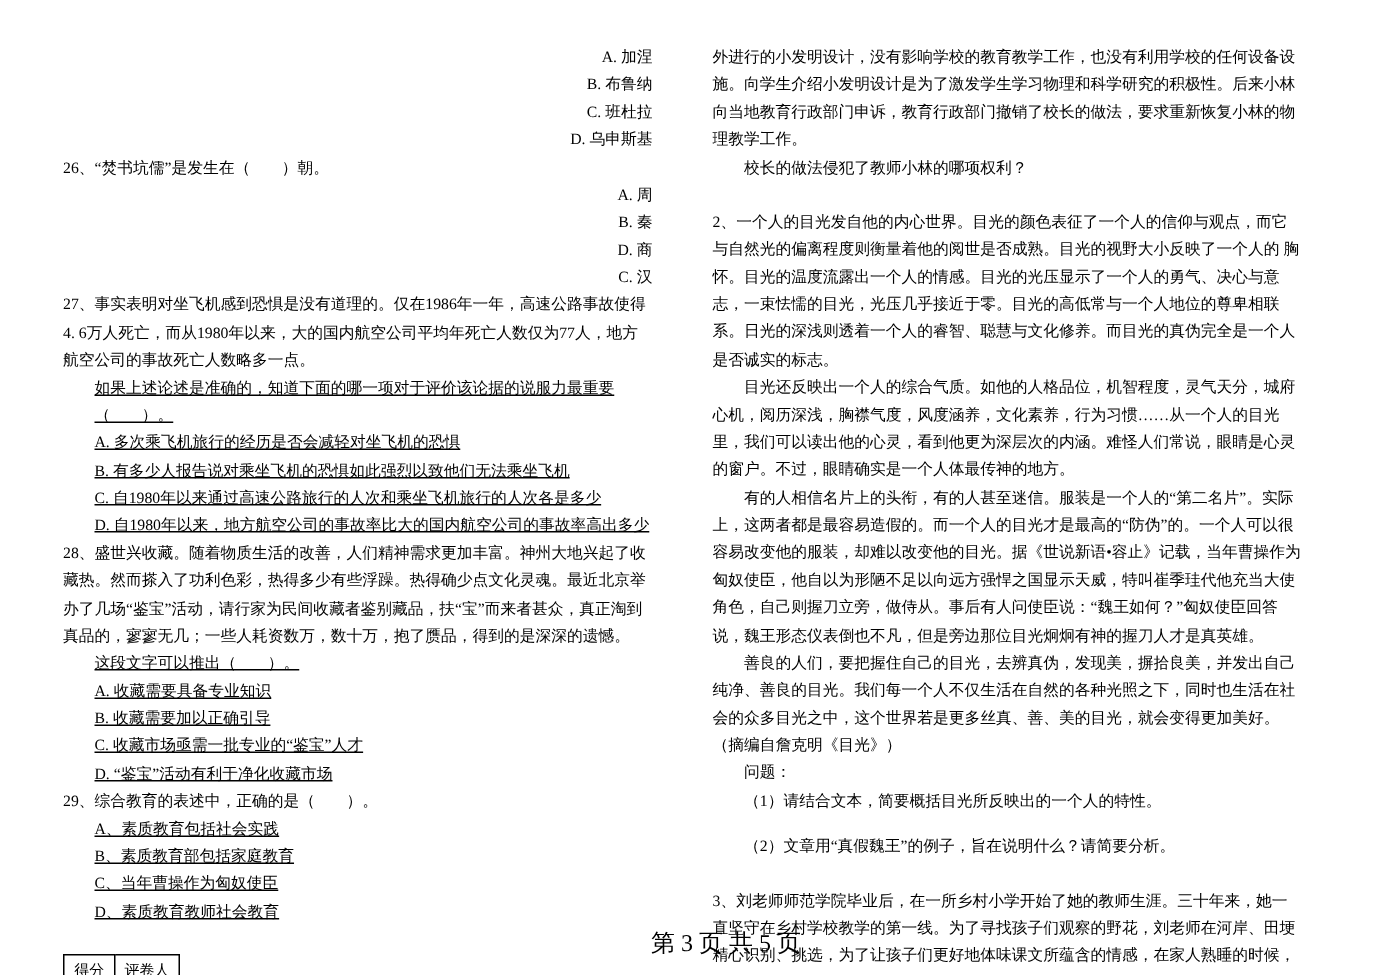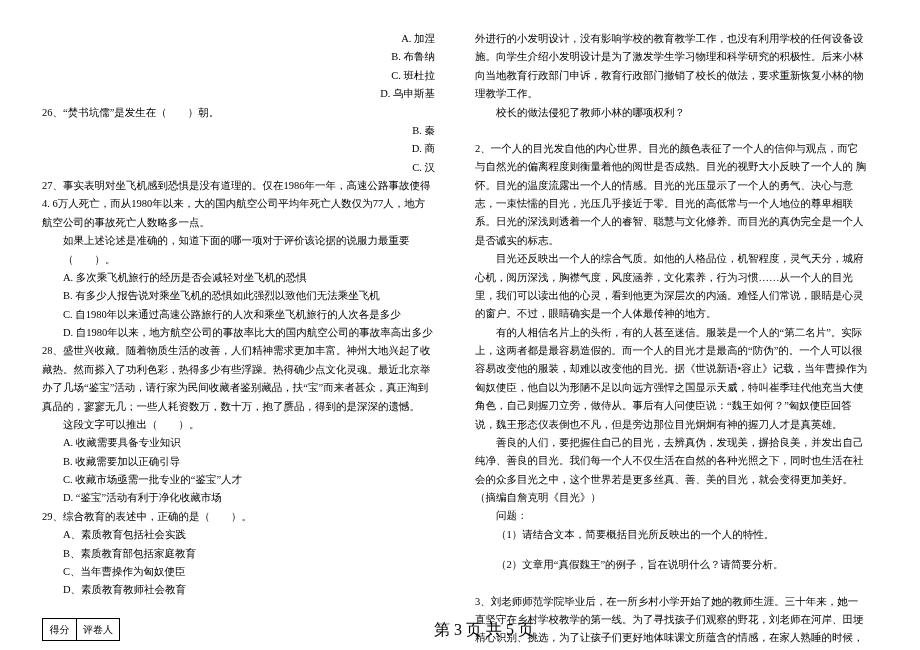--- a/index.html
+++ b/index.html
@@ -13,21 +13,21 @@
     color: #000;
     overflow: hidden;
     position: relative;
   }
   .page {
     display: flex;
     padding: 30px 52px 22px 42px;
     gap: 40px;
   }
   .col { flex: 1; min-width: 0; }
-  .indent1 { padding-left: 2em; }
+  .indent1 { padding-left: 2em; text-decoration: underline; }
   .choice  { padding-left: 4em; text-align: right; }
   .qtext   { text-indent: 0; }
   .bodytext { text-indent: 2em; }
   .section-row {
     display: flex;
     align-items: flex-end;
     gap: 12px;
     margin: 18px 0 8px 0;
   }
   .scorebox {
@@ -55,20 +55,21 @@
 
 <div class="page">
 
   <div class="col">
     <div class="choice">A. 加涅</div>
     <div class="choice">B. 布鲁纳</div>
     <div class="choice">C. 班杜拉</div>
     <div class="choice">D. 乌申斯基</div>
 
     <div class="qtext">26、“焚书坑儒”是发生在（　　）朝。</div>
+    <div class="choice">A. 周</div>
     <div class="choice">B. 秦</div>
     <div class="choice">D. 商</div>
     <div class="choice">C. 汉</div>
 
     <div class="qtext">27、事实表明对坐飞机感到恐惧是没有道理的。仅在1986年一年，高速公路事故使得4. 6万人死亡，而从1980年以来，大的国内航空公司平均年死亡人数仅为77人，地方航空公司的事故死亡人数略多一点。</div>
     <div class="indent1">如果上述论述是准确的，知道下面的哪一项对于评价该论据的说服力最重要（　　）。</div>
     <div class="indent1">A. 多次乘飞机旅行的经历是否会减轻对坐飞机的恐惧</div>
     <div class="indent1">B. 有多少人报告说对乘坐飞机的恐惧如此强烈以致他们无法乘坐飞机</div>
     <div class="indent1">C. 自1980年以来通过高速公路旅行的人次和乘坐飞机旅行的人次各是多少</div>
     <div class="indent1">D. 自1980年以来，地方航空公司的事故率比大的国内航空公司的事故率高出多少</div>

